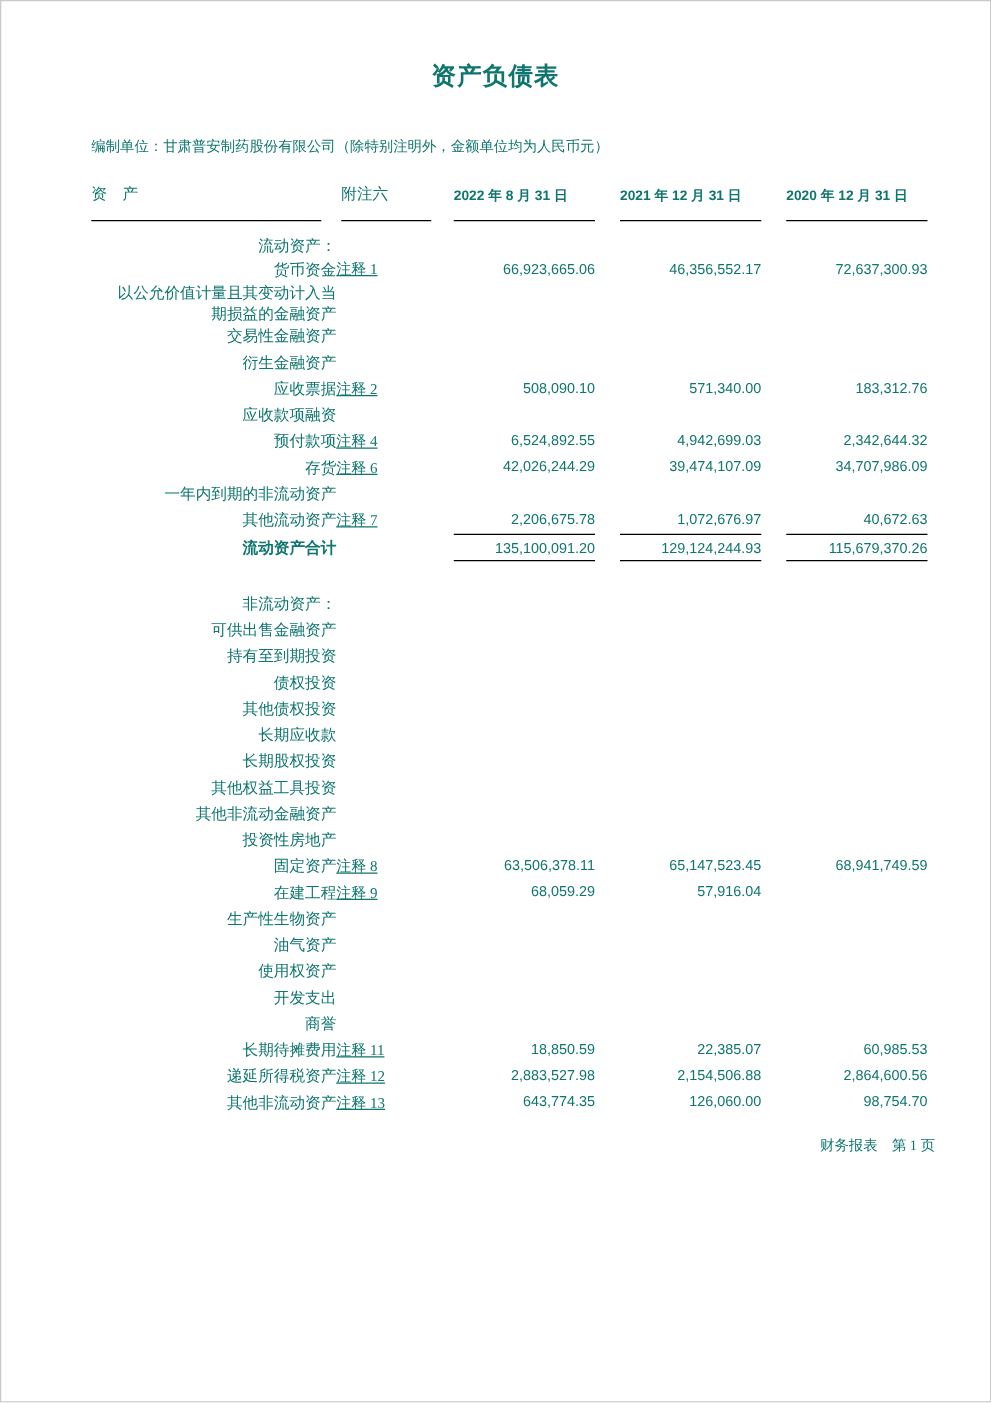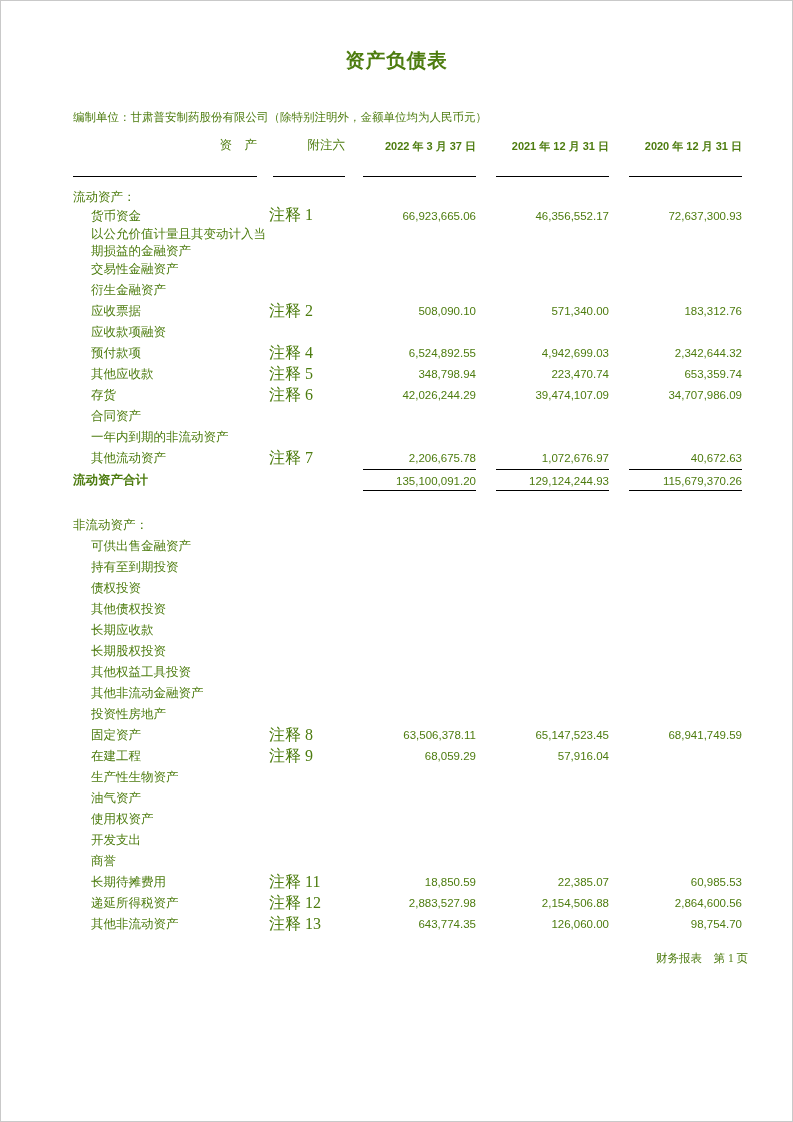--- a/index.html
+++ b/index.html
@@ -6,21 +6,21 @@
   html, body { margin: 0; padding: 0; background: #e9e9e9; }
   .page {
     position: relative;
     width: 793px;
     height: 1122px;
     margin: 0 auto;
     background: #ffffff;
     border: 1px solid #c9c9c9;
     overflow: hidden;
     font-family: "Liberation Serif", "DejaVu Serif", serif;
-    color: #4d7c0f;
+    color: #0f766e;
   }
   .title {
     margin-top: 46px;
     text-align: center;
     font-size: 19.5px;
     font-weight: bold;
     letter-spacing: 1px;
   }
   .meta {
     display: flex;
@@ -32,41 +32,41 @@
   table.sheet {
     border-collapse: collapse;
     table-layout: fixed;
     width: 675px;
     margin: 12px 0 0 72px;
   }
   th, td { padding: 0; }
   thead th { vertical-align: bottom; height: 40px; font-weight: normal; }
   .hd {
     border-bottom: 1.5px solid #000;
-    padding-bottom: 22px;
-    text-align: right;
+    padding-bottom: 12px;
+    text-align: left;
     font-size: 12.5px;
     white-space: nowrap;
   }
   th.c-name .hd { margin-right: 12px; }
   th.c-note .hd { margin: 0 4px; }
   th.c-v .hd {
     margin-left: 14px;
     margin-right: 6px;
     font-family: "Liberation Sans", "DejaVu Sans", sans-serif;
     font-weight: bold;
     font-size: 11px;
   }
   tbody td { height: 21px; font-size: 12.5px; vertical-align: middle; }
   tbody tr:first-child td { padding-top: 12px; }
   tr.item td.c-name { padding-left: 18px; }
   tr.section td.c-name, tr.total td.c-name { padding-left: 0; }
   tr.total td.c-name { font-weight: bold; }
-  td.c-name { line-height: 1.3; }
-  td.c-note { font-size: 16px; white-space: nowrap; }
+  td.c-name { line-height: 1.3; text-align: right; }
+  td.c-note { font-size: 12px; white-space: nowrap; text-decoration: underline; }
   td.c-v { text-align: right; }
   .num {
     font-family: "Liberation Sans", "DejaVu Sans", sans-serif;
     font-size: 11.5px;
     margin-left: 14px;
     margin-right: 6px;
     white-space: nowrap;
   }
   tr.total .num {
     border-top: 1.5px solid #000;
@@ -103,21 +103,21 @@
     </colgroup>
     <thead>
       <tr>
         <th class="c-name">
             <div class="hd">资　产</div>
           </th>
         <th class="c-note">
             <div class="hd">附注六</div>
           </th>
         <th class="c-v">
-            <div class="hd">2022 年 3 月 37 日</div>
+            <div class="hd">2022 年 8 月 31 日</div>
           </th>
         <th class="c-v">
             <div class="hd">2021 年 12 月 31 日</div>
           </th>
         <th class="c-v">
             <div class="hd">2020 年 12 月 31 日</div>
           </th>
       </tr>
     </thead>
     <tbody>
@@ -219,59 +219,33 @@
             <div class="num">6,524,892.55</div>
           </td>
           <td class="c-v">
             <div class="num">4,942,699.03</div>
           </td>
           <td class="c-v">
             <div class="num">2,342,644.32</div>
           </td>
         </tr>
         <tr class="item">
-          <td class="c-name"><span>其他应收款</span></td>
-          <td class="c-note">注释 5</td>
-          <td class="c-v">
-            <div class="num">348,798.94</div>
-          </td>
-          <td class="c-v">
-            <div class="num">223,470.74</div>
-          </td>
-          <td class="c-v">
-            <div class="num">653,359.74</div>
-          </td>
-        </tr>
-        <tr class="item">
           <td class="c-name"><span>存货</span></td>
           <td class="c-note">注释 6</td>
           <td class="c-v">
             <div class="num">42,026,244.29</div>
           </td>
           <td class="c-v">
             <div class="num">39,474,107.09</div>
           </td>
           <td class="c-v">
             <div class="num">34,707,986.09</div>
           </td>
         </tr>
         <tr class="item">
-          <td class="c-name"><span>合同资产</span></td>
-          <td class="c-note"></td>
-          <td class="c-v">
-            <div class="num"></div>
-          </td>
-          <td class="c-v">
-            <div class="num"></div>
-          </td>
-          <td class="c-v">
-            <div class="num"></div>
-          </td>
-        </tr>
-        <tr class="item">
           <td class="c-name"><span>一年内到期的非流动资产</span></td>
           <td class="c-note"></td>
           <td class="c-v">
             <div class="num"></div>
           </td>
           <td class="c-v">
             <div class="num"></div>
           </td>
           <td class="c-v">
             <div class="num"></div>

